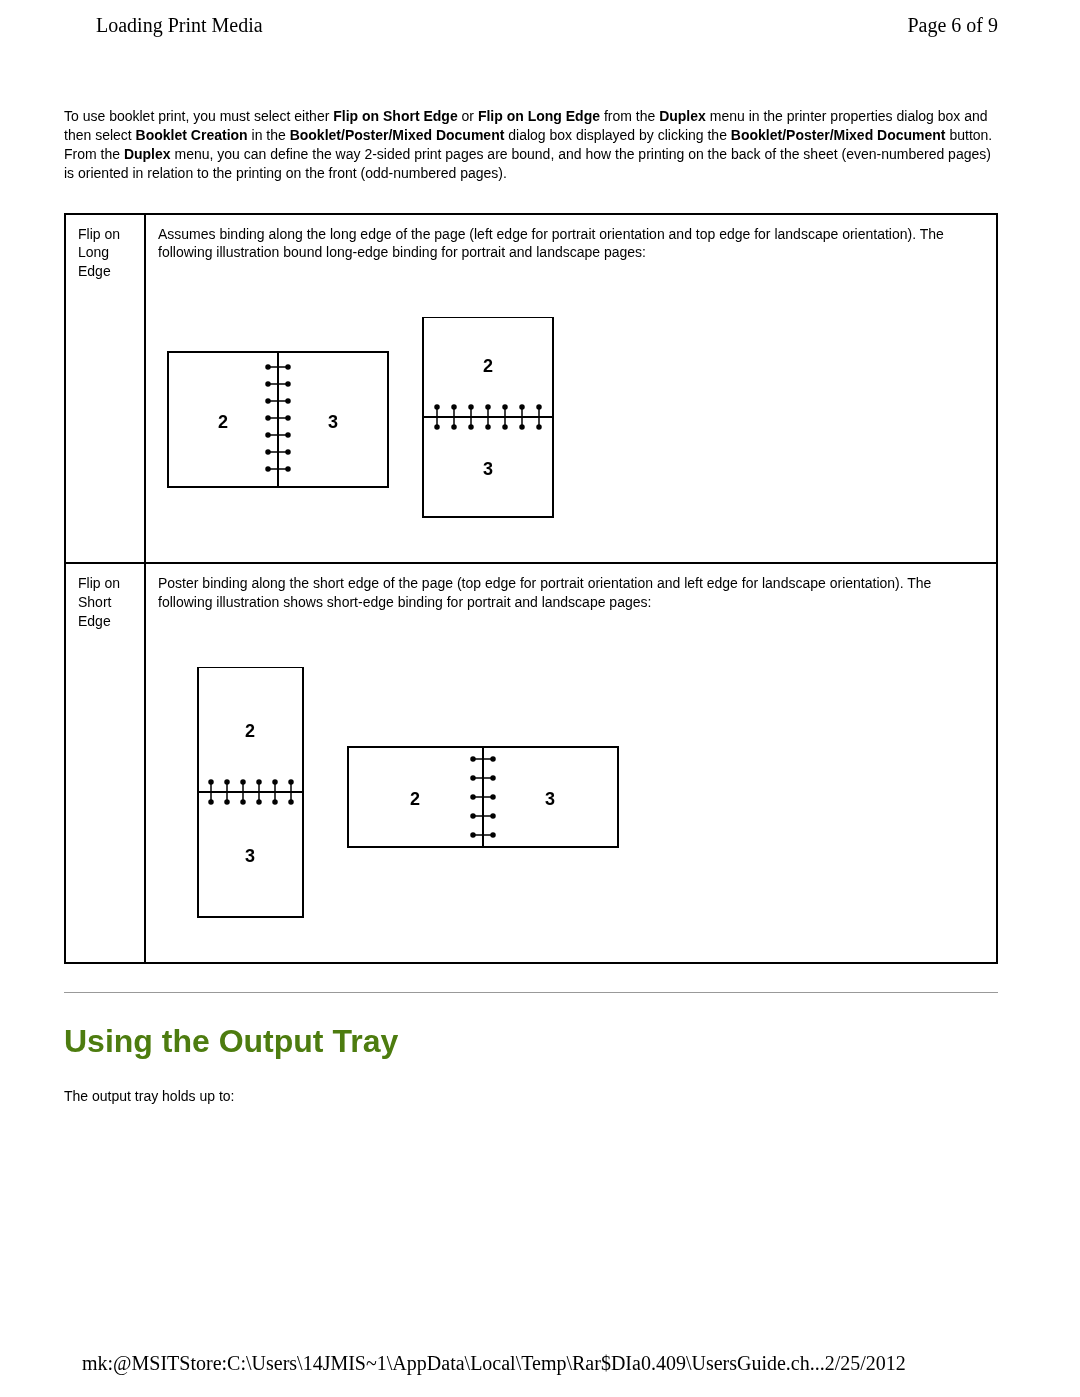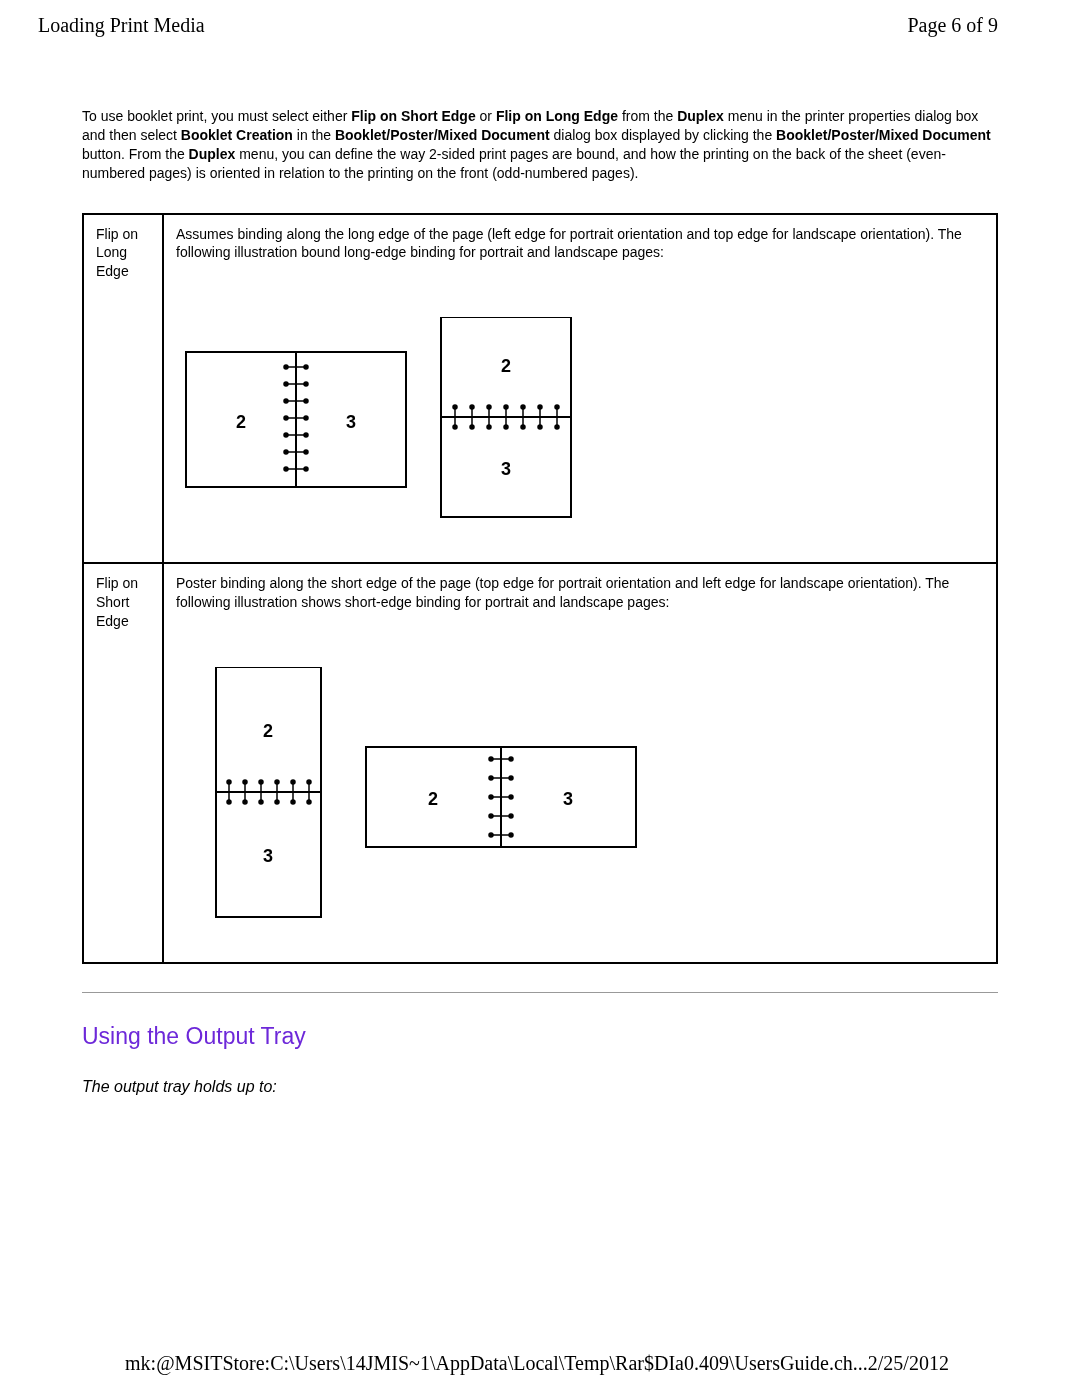--- a/index.html
+++ b/index.html
@@ -8,26 +8,26 @@
       font-size: 14px;
       color: #000;
       background: #fff;
       width: 1080px;
       height: 1397px;
       position: relative;
     }
     .header {
       display: flex;
       justify-content: space-between;
-      padding: 14px 82px 0 38px;
+      padding: 14px 82px 0 96px;
       font-family: 'Times New Roman', serif;
       font-size: 20px;
     }
     .content {
-      padding: 70px 82px 0 82px;
+      padding: 70px 82px 0 64px;
     }
     .intro {
       font-size: 14px;
       line-height: 1.35;
       margin-bottom: 30px;
     }
     .intro b { font-weight: bold; }
     table.duplex {
       width: 100%;
       border-collapse: collapse;
@@ -46,36 +46,35 @@
       margin-top: 55px;
       margin-bottom: 25px;
     }
     .illust-wrap svg { display: block; }
     hr.sep {
       margin: 28px 0 30px 0;
       border: none;
       border-top: 1px solid #999;
     }
     h2.section {
-      color: #6d28d9;
-      font-size: 23px;
-      font-weight: normal;
+      color: #4d7c0f;
+      font-size: 32px;
+      font-weight: bold;
       margin-bottom: 28px;
     }
     .body-text {
-      font-size: 16px;
-      font-style: italic;
+      font-size: 14px;
     }
     .footer {
       position: absolute;
       bottom: 22px;
       left: 82px;
       right: 88px;
       display: flex;
-      justify-content: center;
+      justify-content: flex-start;
       font-family: 'Times New Roman', serif;
       font-size: 20px;
     }
   </style>
 </head>
 <body>
 
 <div class="header">
   <span>Loading Print Media</span>
   <span>Page 6 of 9</span>

